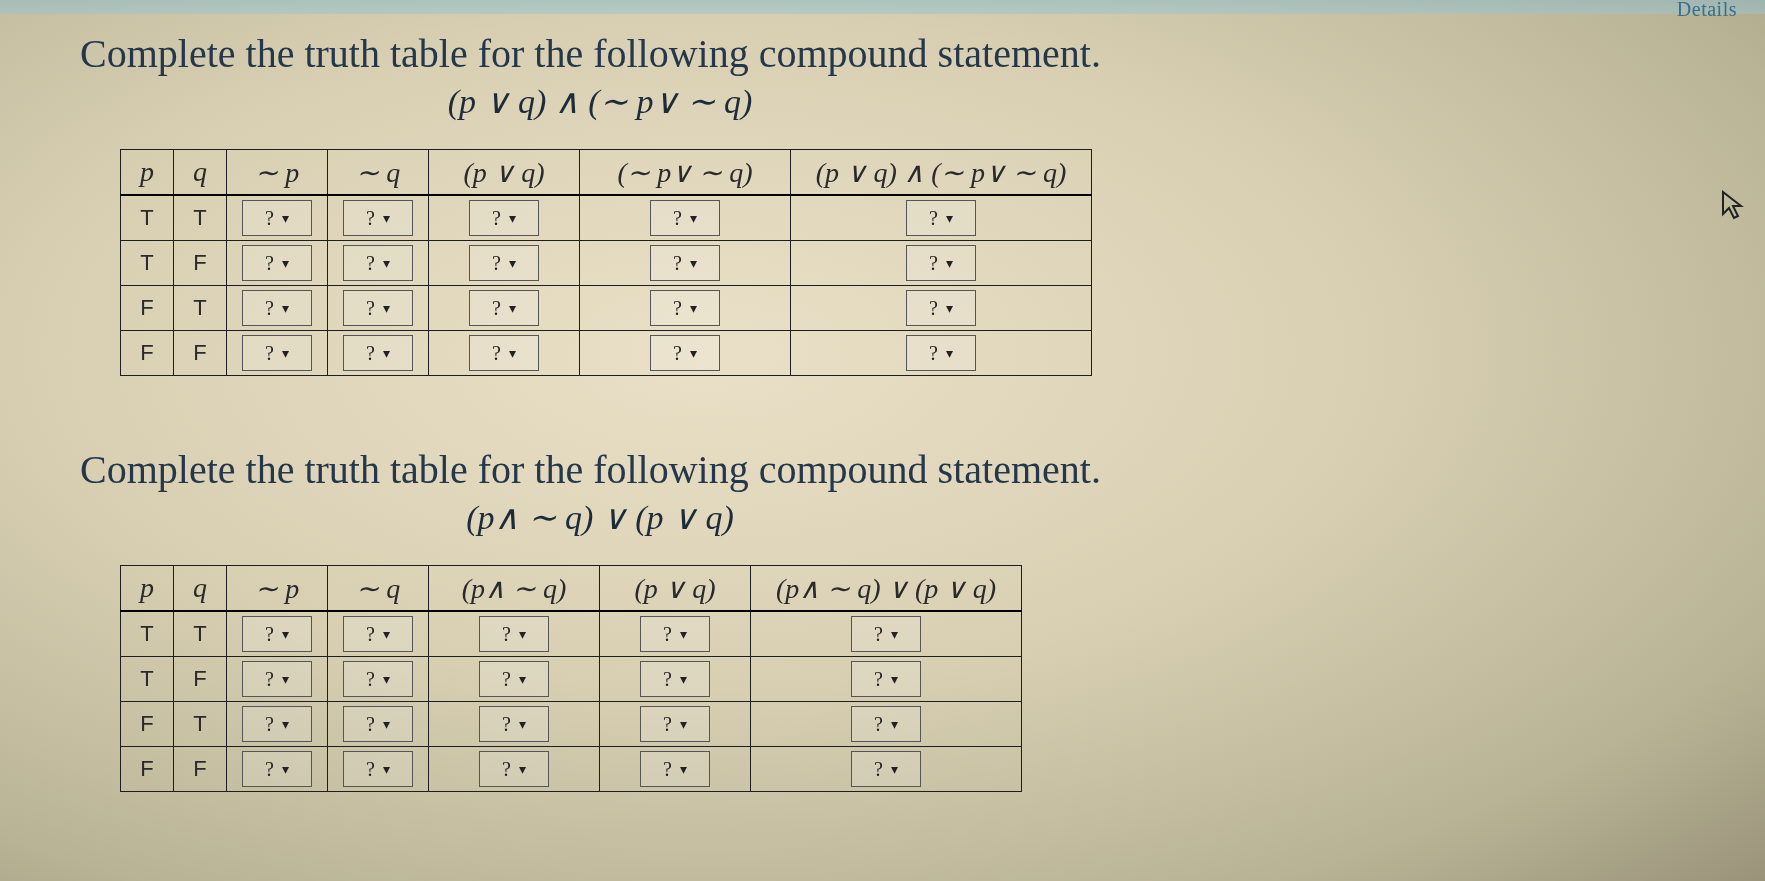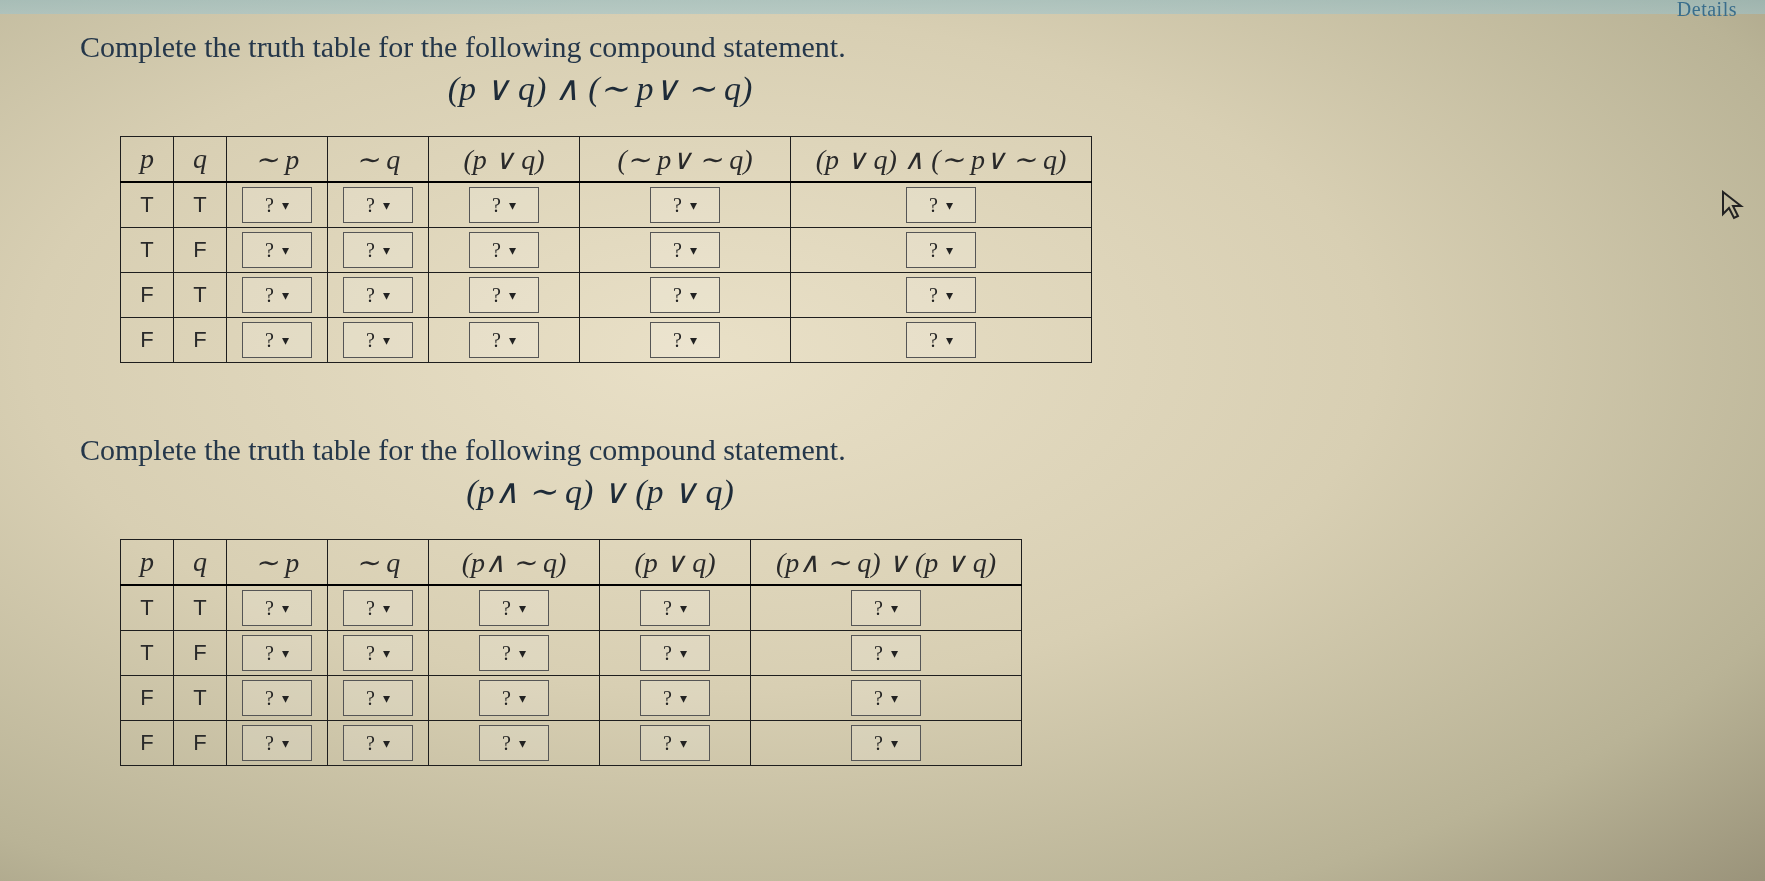--- a/index.html
+++ b/index.html
@@ -9,21 +9,21 @@
     color:#2a2a2a;
     position:relative;
   }
   
   .topbar{position:absolute;left:0;top:0;width:100%;height:14px;
     background:linear-gradient(#8fbcc8,#9cc4cf);opacity:.55}
   .details{position:absolute;right:28px;top:-2px;color:#3a6e8c;font-size:20px;
     font-family:"Comic Sans MS","Segoe Script",cursive;letter-spacing:.5px}
   .cursor{position:absolute;right:18px;top:190px;font-size:30px;color:#333}
   .page{padding:30px 0 0 80px}
-  .prompt{font-size:30px;color:#25374a;margin:0 0 4px 0;
+  .prompt{font-size:40px;color:#25374a;margin:0 0 4px 0;
     font-family:"Comic Sans MS","Segoe Script",cursive;}
   .formula{font-family:"Cambria Math","Times New Roman",serif;font-style:italic;
     font-size:34px;text-align:center;margin:0 0 28px 0;color:#1e2b38;width:1040px}
   .block2{margin-top:70px}
   table.tt{border-collapse:collapse;margin-left:40px;background:transparent}
   table.tt th,table.tt td{border:1px solid #1e1e1e;text-align:center;
     vertical-align:middle;padding:0}
   table.tt th{font-family:"Cambria Math","Times New Roman",serif;font-style:italic;
     font-weight:400;font-size:28px;height:44px;border-bottom:2px solid #000}
   table.tt td{height:44px;font-size:22px}

